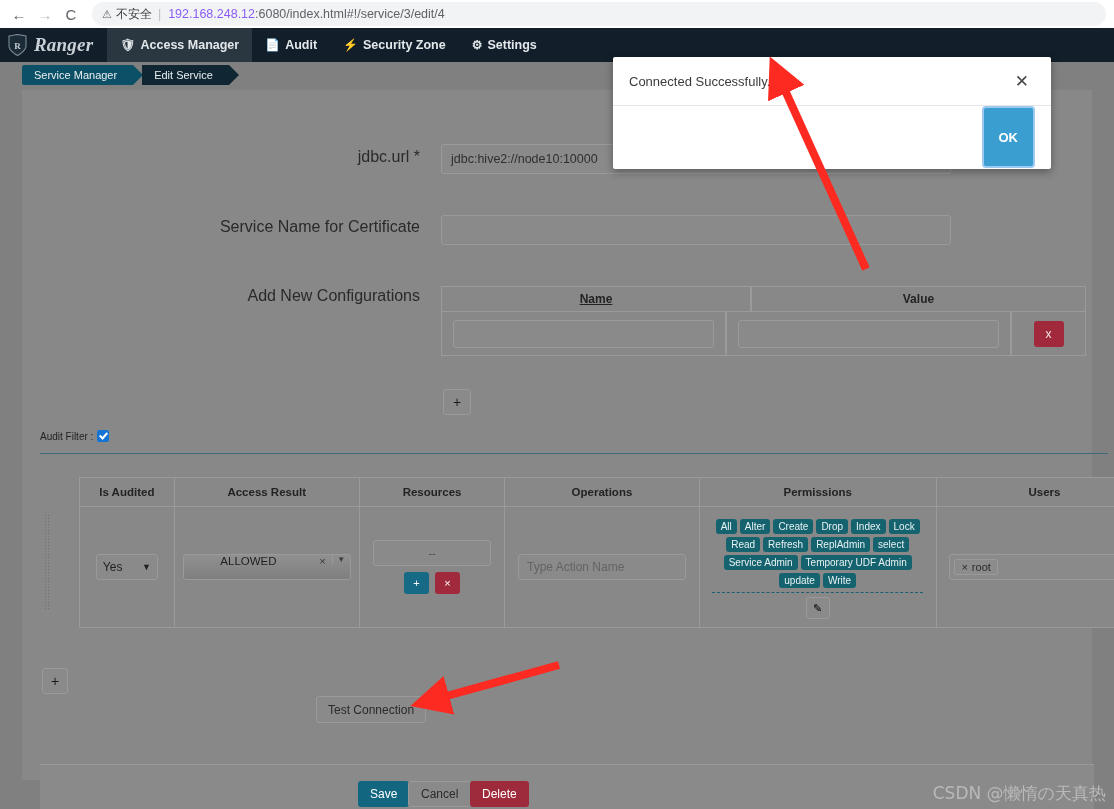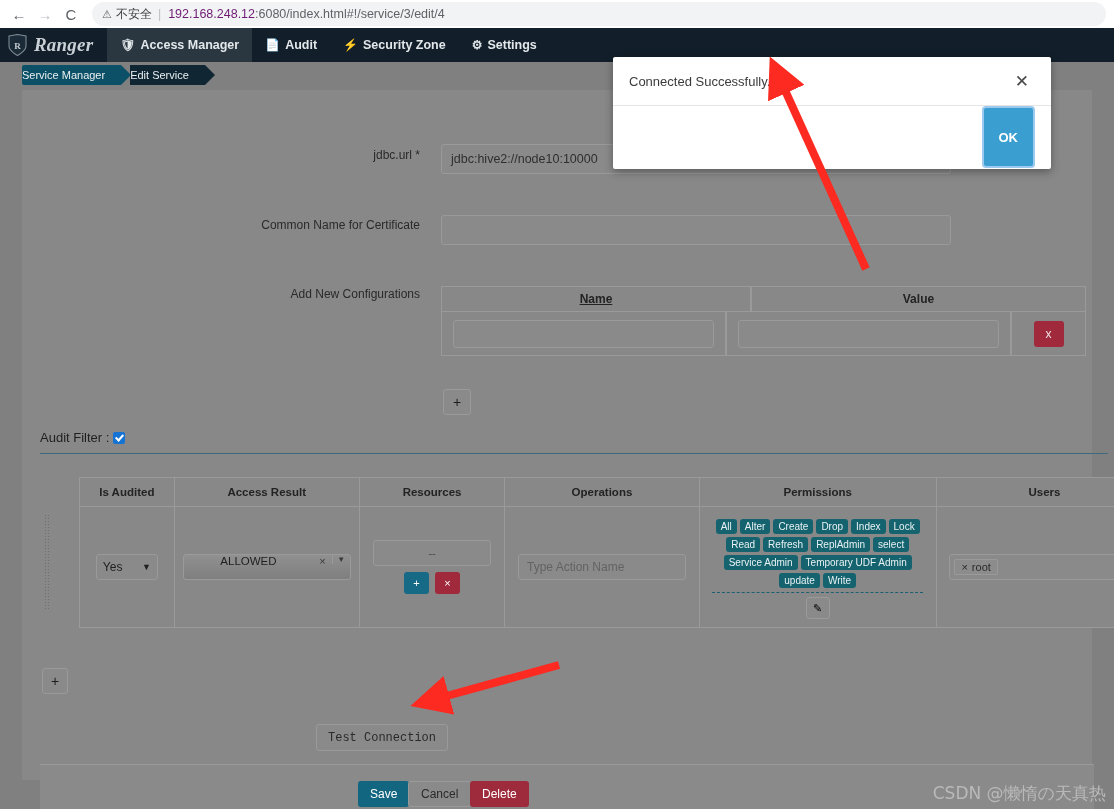--- a/index.html
+++ b/index.html
@@ -24,21 +24,21 @@
   }
   .nav-btn.disabled { color: #bdc1c6; }
   .omnibox {
     margin-left: 8px; height: 24px; flex: 1; margin-right: 8px;
     background: #f1f3f4; border-radius: 12px; display: flex;
     align-items: center; padding: 0 10px; font-size: 12.5px; color: #202124;
   }
   .warn-ico { font-size: 11px; color: #5f6368; margin-right: 4px; }
   .not-secure { color: #3c4043; font-size: 12px; margin-right: 6px; }
   .url-sep { color: #bdc1c6; margin-right: 7px; }
-  .url-host { color: #701a75; }
+  .url-host { color: #8b5cf6; }
   .url-rest { color: #5f6368; }
 
   
   .topnav {
     position: absolute; left: 0; top: 28px; width: 1114px; height: 34px;
     background: #121e29; display: flex; align-items: stretch;
   }
   .brand {
     display: flex; align-items: center; padding: 0 14px 0 8px;
     color: #cfd6dc;
@@ -61,21 +61,21 @@
   .nav-ico { font-size: 12px; display: inline-flex; }
 
   
   .crumbbar {
     position: absolute; left: 0; top: 62px; width: 1114px; height: 28px;
     background: #808080;
   }
   .crumbs { position: absolute; left: 22px; top: 3px; display: flex; }
   .crumb {
     position: relative; height: 20px; display: flex; align-items: center;
-    padding: 0 16px 0 0; font-size: 11px; color: #e9eef1;
+    padding: 0 16px 0 12px; font-size: 11px; color: #e9eef1;
   }
   .crumb.c1 { background: #0b5066; border-radius: 2px 0 0 2px; }
   .crumb.c2 { background: #102733; margin-left: 9px; }
   .crumb.c1:after {
     content: ""; position: absolute; right: -10px; top: 0;
     border-left: 10px solid #0b5066;
     border-top: 10px solid transparent; border-bottom: 10px solid transparent;
   }
   .crumb.c2:after {
     content: ""; position: absolute; right: -10px; top: 0;
@@ -86,21 +86,21 @@
   
   .page-bg {
     position: absolute; left: 0; top: 90px; width: 1114px; height: 719px;
     background: #808080;
   }
   .panel {
     position: absolute; left: 22px; top: 90px; width: 1070px; height: 690px;
     background: #888888;
   }
   .lbl {
-    position: absolute; font-size: 12px; color: #2a2a2a; text-align: right;
+    position: absolute; font-size: 16px; color: #2a2a2a; text-align: right;
   }
   .inp {
     position: absolute; background: #8a8a8a; border: 1px solid #9a9a9a;
     border-radius: 3px; height: 30px; font-size: 12.5px; color: #2f2f2f;
     padding: 0 9px; display: flex; align-items: center;
     font-family: "Liberation Sans", sans-serif;
   }
 
   
   .cfg-table {
@@ -128,21 +128,21 @@
   .btn-plus-sq {
     position: absolute; background: #8a8a8a; border: 1px solid #9a9a9a;
     border-radius: 3px; width: 28px; height: 26px; font-size: 14px;
     color: #1c1c1c; cursor: pointer; display: flex;
     align-items: center; justify-content: center;
     font-family: "Liberation Sans", sans-serif;
   }
 
   
   .audit-filter {
-    position: absolute; left: 40px; top: 430px; font-size: 13px;
+    position: absolute; left: 40px; top: 430px; font-size: 10px;
     color: #1f1f1f; display: flex; align-items: center; gap: 4px;
   }
   .chk {
     width: 12px; height: 12px; background: #1573d4; border-radius: 2px;
     position: relative; display: inline-block; cursor: pointer;
   }
   .chk:after {
     content: ""; position: absolute; left: 3.5px; top: 1px;
     width: 3px; height: 6px; border: solid #fff;
     border-width: 0 2px 2px 0; transform: rotate(42deg);
@@ -354,21 +354,21 @@
       </div>
     </div>
   </div>
 
   <div class="page-bg"></div>
   <div class="panel"></div>
 
   <div class="lbl" style="left:240px; top:148px; width:180px;">jdbc.url *</div>
   <div class="inp" style="left:441px; top:144px; width:510px;">jdbc:hive2://node10:10000</div>
 
-  <div class="lbl" style="left:210px; top:218px; width:210px;">Common Name for Certificate</div>
+  <div class="lbl" style="left:210px; top:218px; width:210px;">Service Name for Certificate</div>
   <div class="inp" style="left:441px; top:215px; width:510px;"></div>
 
   <div class="lbl" style="left:240px; top:287px; width:180px;">Add New Configurations</div>
 
   <div class="cfg-table">
     <div class="cfg-row">
       <div class="cfg-head-cell" style="width:333px;text-decoration:underline;">Name</div>
       <div class="cfg-head-cell" style="width:360px;">Value</div>
     </div>
     <div class="cfg-row">
@@ -470,21 +470,21 @@
             </div>
           </div>
         </td>
       </tr>
     </tbody>
   </table>
   <div class="drag-handle"></div>
 
   <div class="btn-plus-sq" style="left:42px; top:668px; width:26px; height:26px;">+</div>
 
-  <div class="btn-plain" style="left:316px; top:724px;font-family:Liberation Mono, monospace;">Test Connection</div>
+  <div class="btn-plain" style="left:316px; top:696px;">Test Connection</div>
 
   <div class="footer-bar">
     <button class="fbtn save">Save</button>
     <button class="fbtn cancel">Cancel</button>
     <button class="fbtn delete">Delete</button>
   </div>
 
   <div class="modal">
     <div class="modal-head">
       <span class="modal-msg">Connected Successfully.</span>

